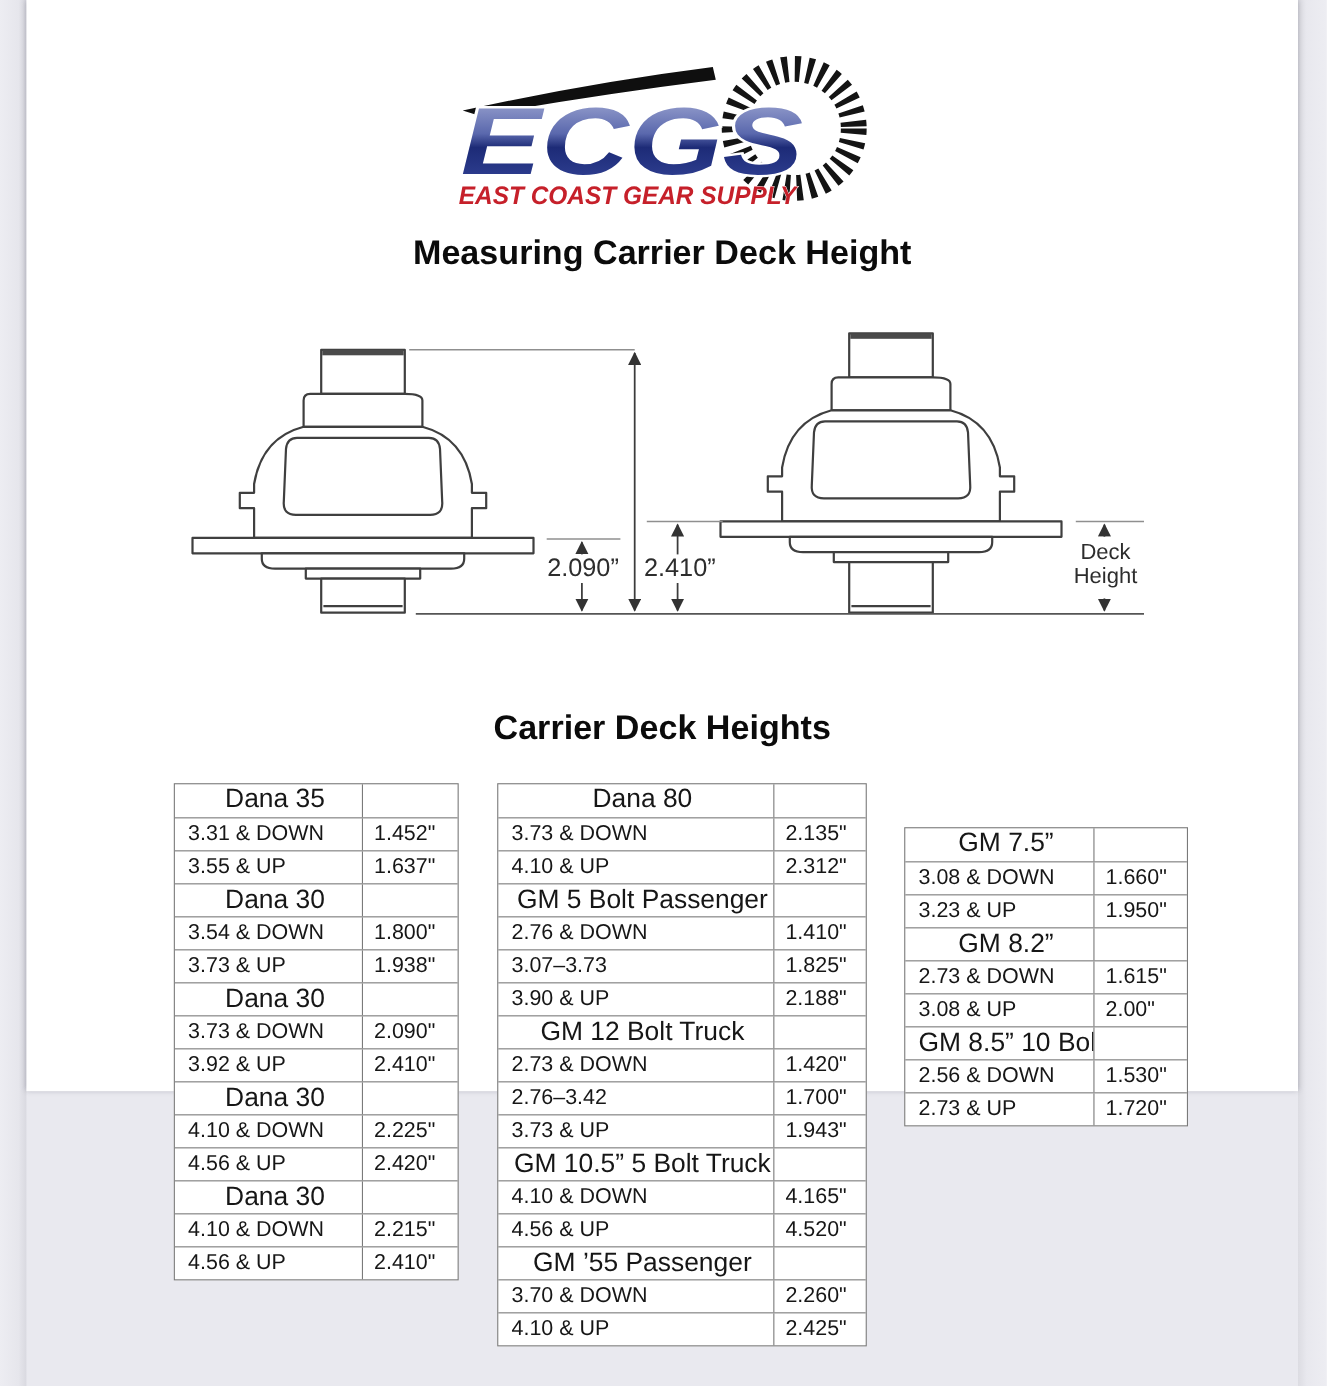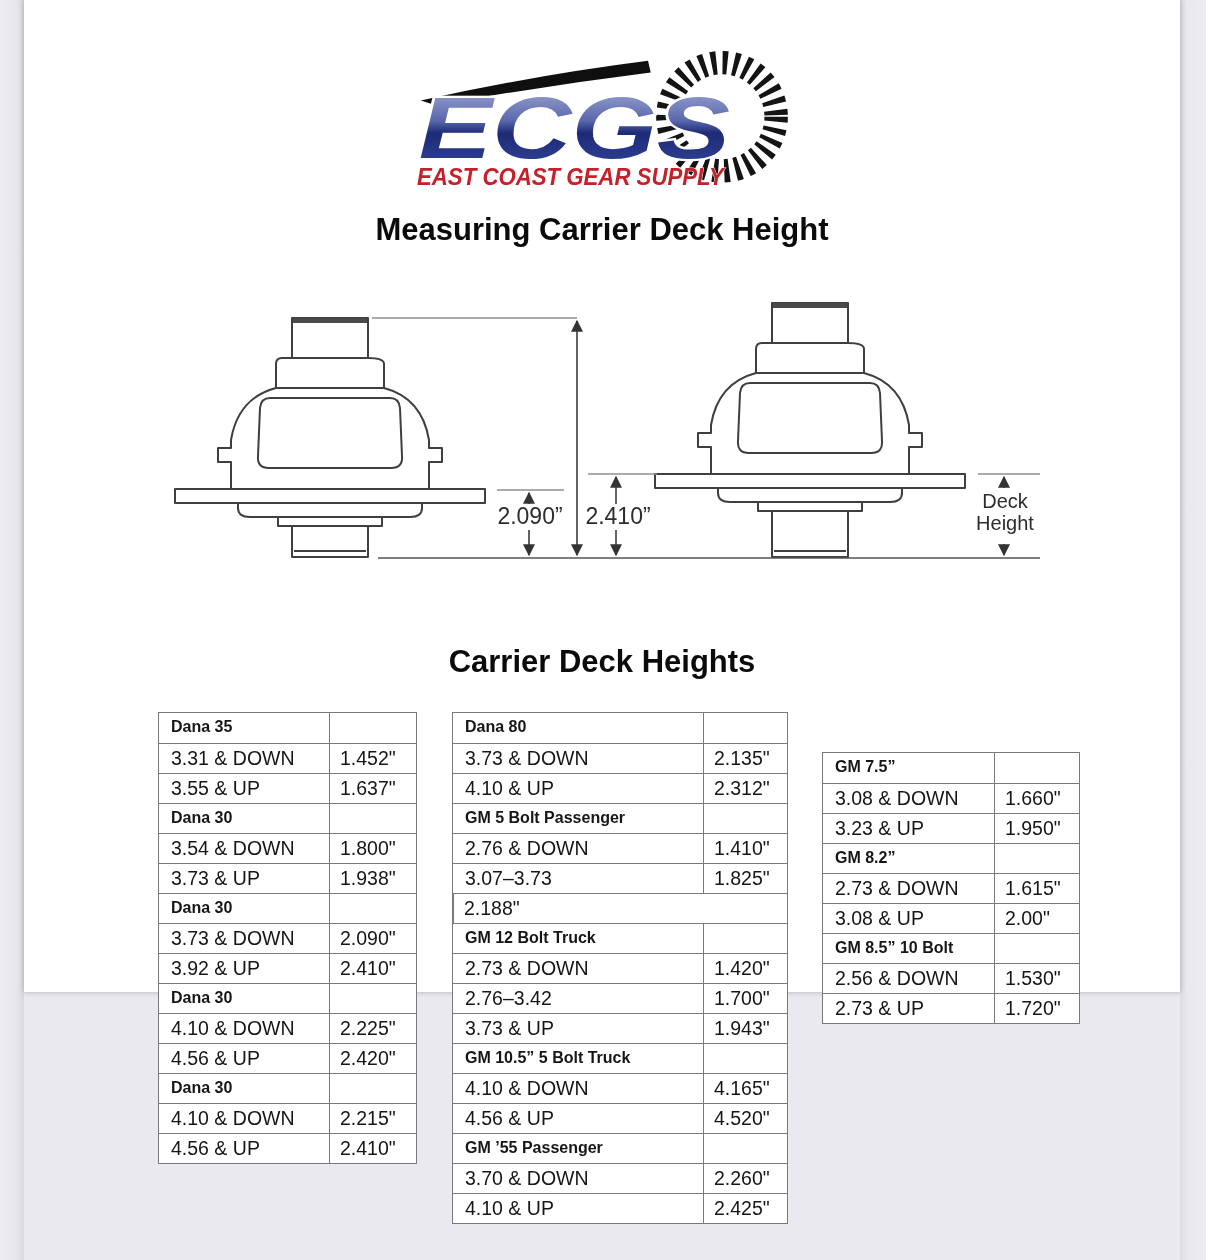--- a/index.html
+++ b/index.html
@@ -52,21 +52,21 @@
   }
   .trow {
     display:grid;
     grid-template-columns:var(--c1) 1fr;
     height:30px;
     border-top:1.5px solid #7a7a7a;
   }
   .trow:first-child { border-top:none; }
   .tcell { line-height:28px; font-size:19.5px; padding-left:12px; white-space:nowrap; overflow:hidden; }
   .tval  { border-left:1.5px solid #7a7a7a; padding-left:10px; }
-  .thead .tname { font-weight:bold; font-size:16px; }
+  .thead .tname { font-weight:normal; font-size:24px;text-align:center; }
   #table-0 { left:134px; top:712px; width:259px; --c1:170px; }
   #table-1 { left:428px; top:712px; width:336px; --c1:250px; }
   #table-2 { left:798px; top:712px; width:258px;margin-top:40px; --c1:171px; }
 </style>
 </head>
 <body>
 
 <div class="viewer-strip-left"></div>
 <div class="viewer-strip-right"></div>
 
@@ -227,20 +227,21 @@
       </div>
       <div class="trow">
         <div class="tcell tname">2.76 &amp; DOWN</div>
         <div class="tcell tval">1.410"</div>
       </div>
       <div class="trow">
         <div class="tcell tname">3.07–3.73</div>
         <div class="tcell tval">1.825"</div>
       </div>
       <div class="trow">
+        <div class="tcell tname">3.90 &amp; UP</div>
         <div class="tcell tval">2.188"</div>
       </div>
       <div class="trow thead">
         <div class="tcell tname">GM 12 Bolt Truck</div>
         <div class="tcell tval"></div>
       </div>
       <div class="trow">
         <div class="tcell tname">2.73 &amp; DOWN</div>
         <div class="tcell tval">1.420"</div>
       </div>

